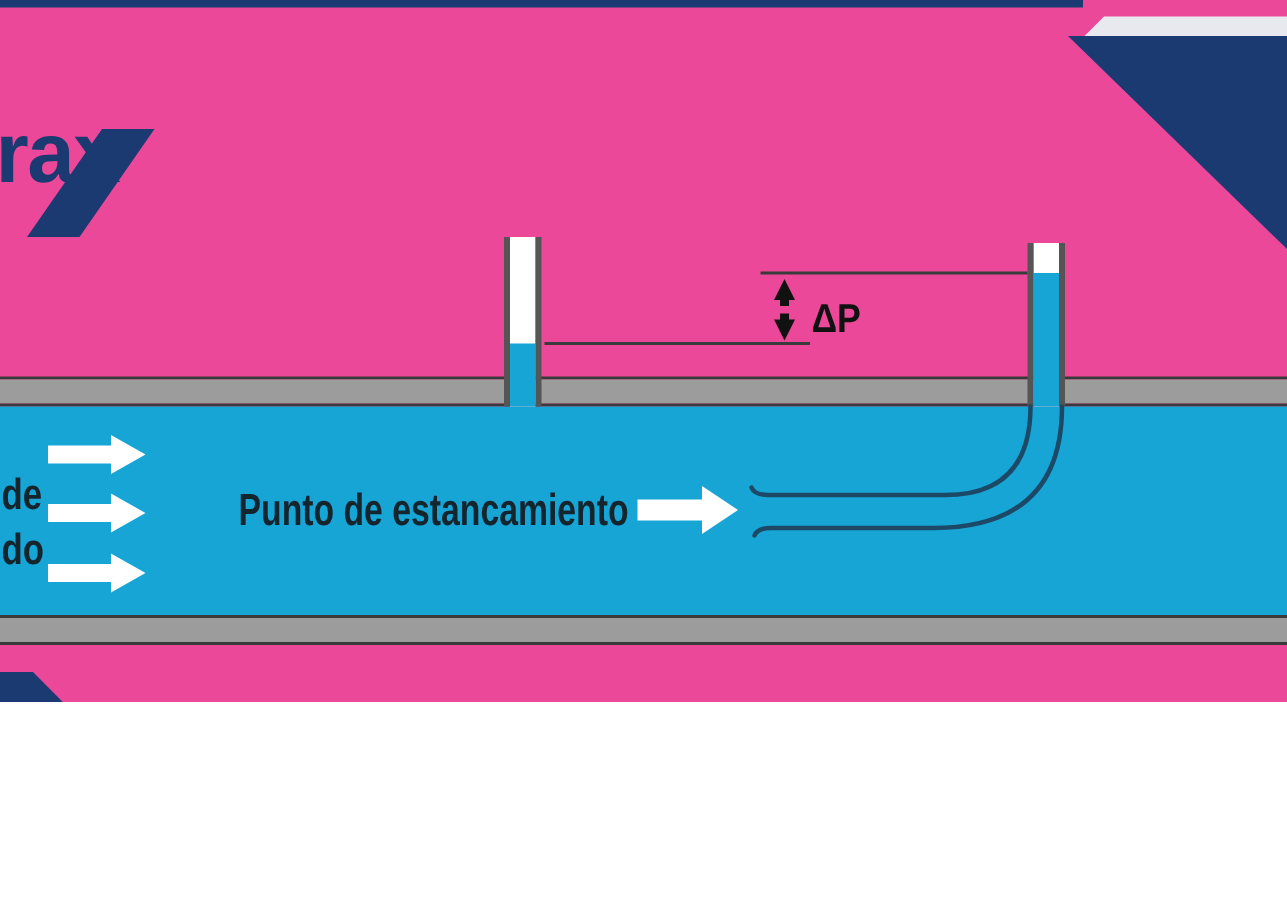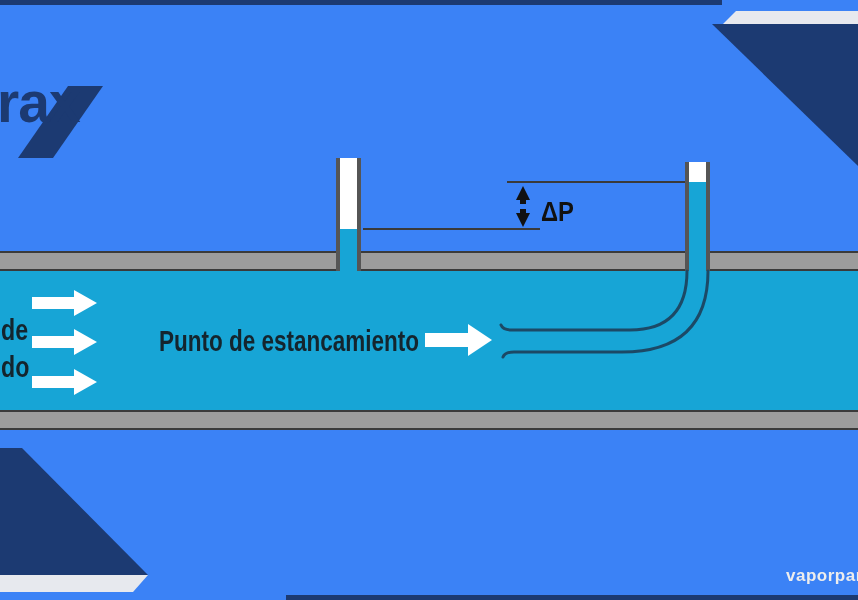--- a/index.html
+++ b/index.html
@@ -1,17 +1,17 @@
 <!DOCTYPE html>
 <html style="--c-navy: #1c3a72; --c-cyan: #17a5d6; --c-wall_gray: #9c9c9c; --c-edge_dark: #3a3a3a; --c-tube_wall: #555555; --c-tube_outline: #1c4966; --c-shadow_gray: #e7e9ee; --c-text_dark: #14252e; --c-arrow_black: #111111; --c-arrow_white: #ffffff; --c-watermark_gray: #ededed;"><head>
 <meta charset="utf-8">
 <style>
   html,body{margin:0;padding:0;background:#fff;}
   #canvas{
-    position:relative;width:858px;height:600px;background:#3b82f6;
+    position:relative;width:858px;height:468px;background:#ec4899;
     overflow:hidden;font-family:"Liberation Sans",sans-serif;
   }
   #diagram-svg{position:absolute;left:0;top:0;}
   .f-navy{fill:var(--c-navy);}
   .f-cyan{fill:var(--c-cyan);}
   .f-wall{fill:var(--c-wall_gray);}
   .f-edge{fill:var(--c-edge_dark);}
   .f-tubewall{fill:var(--c-tube_wall);}
   .f-shadow{fill:var(--c-shadow_gray);}
   .f-white{fill:var(--c-arrow_white);}

